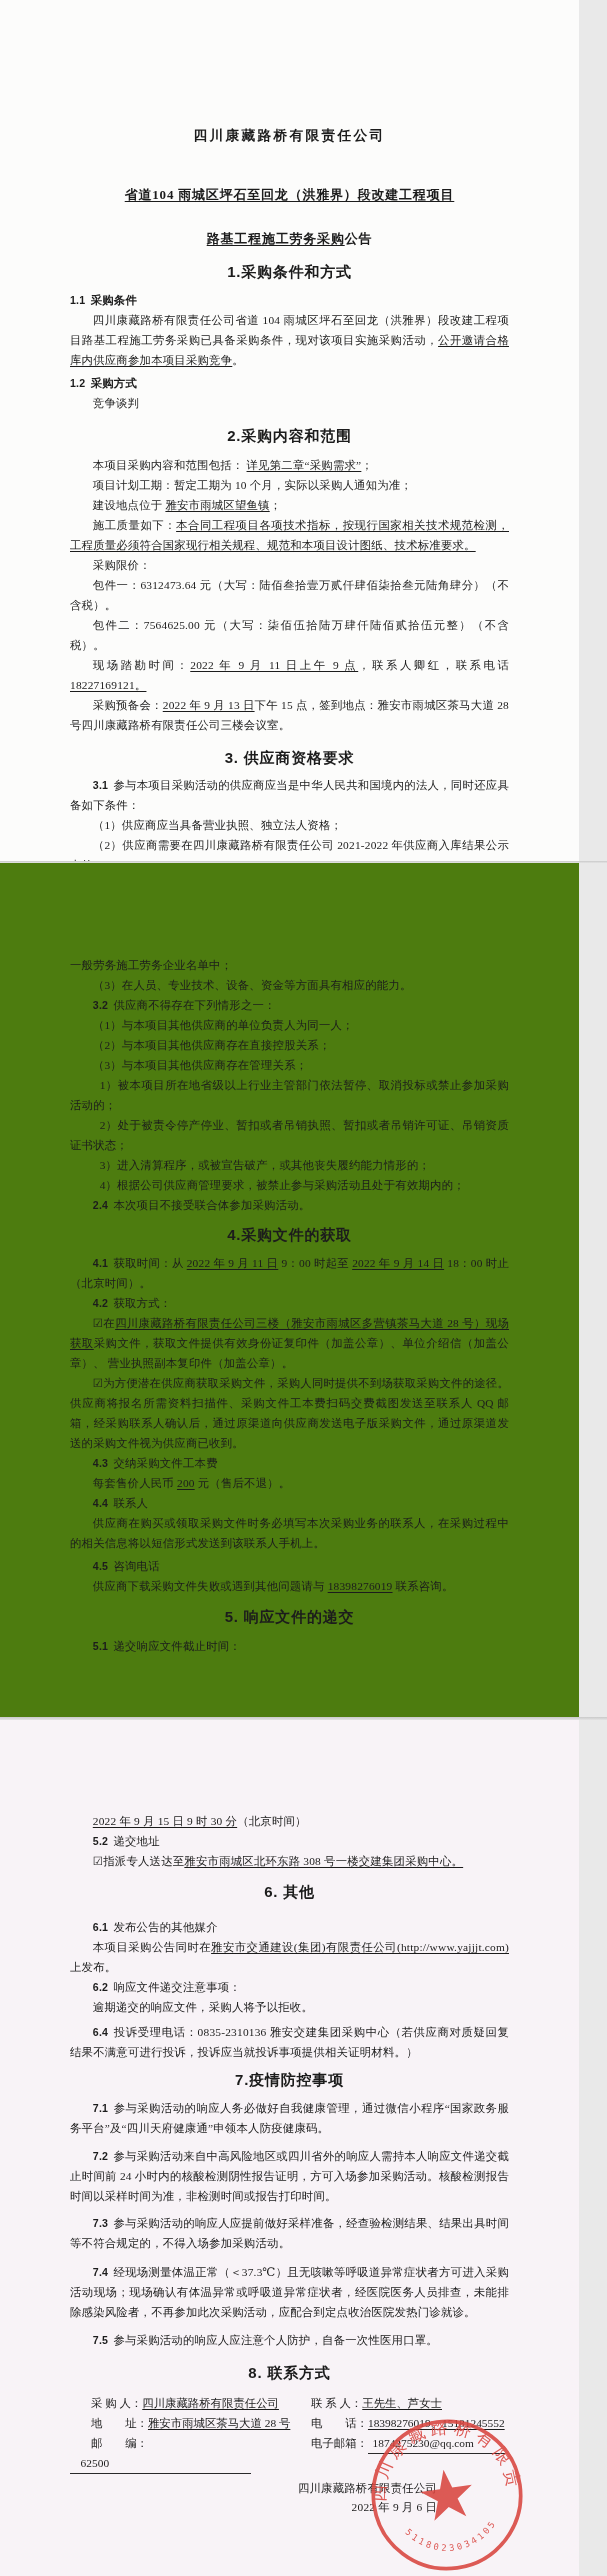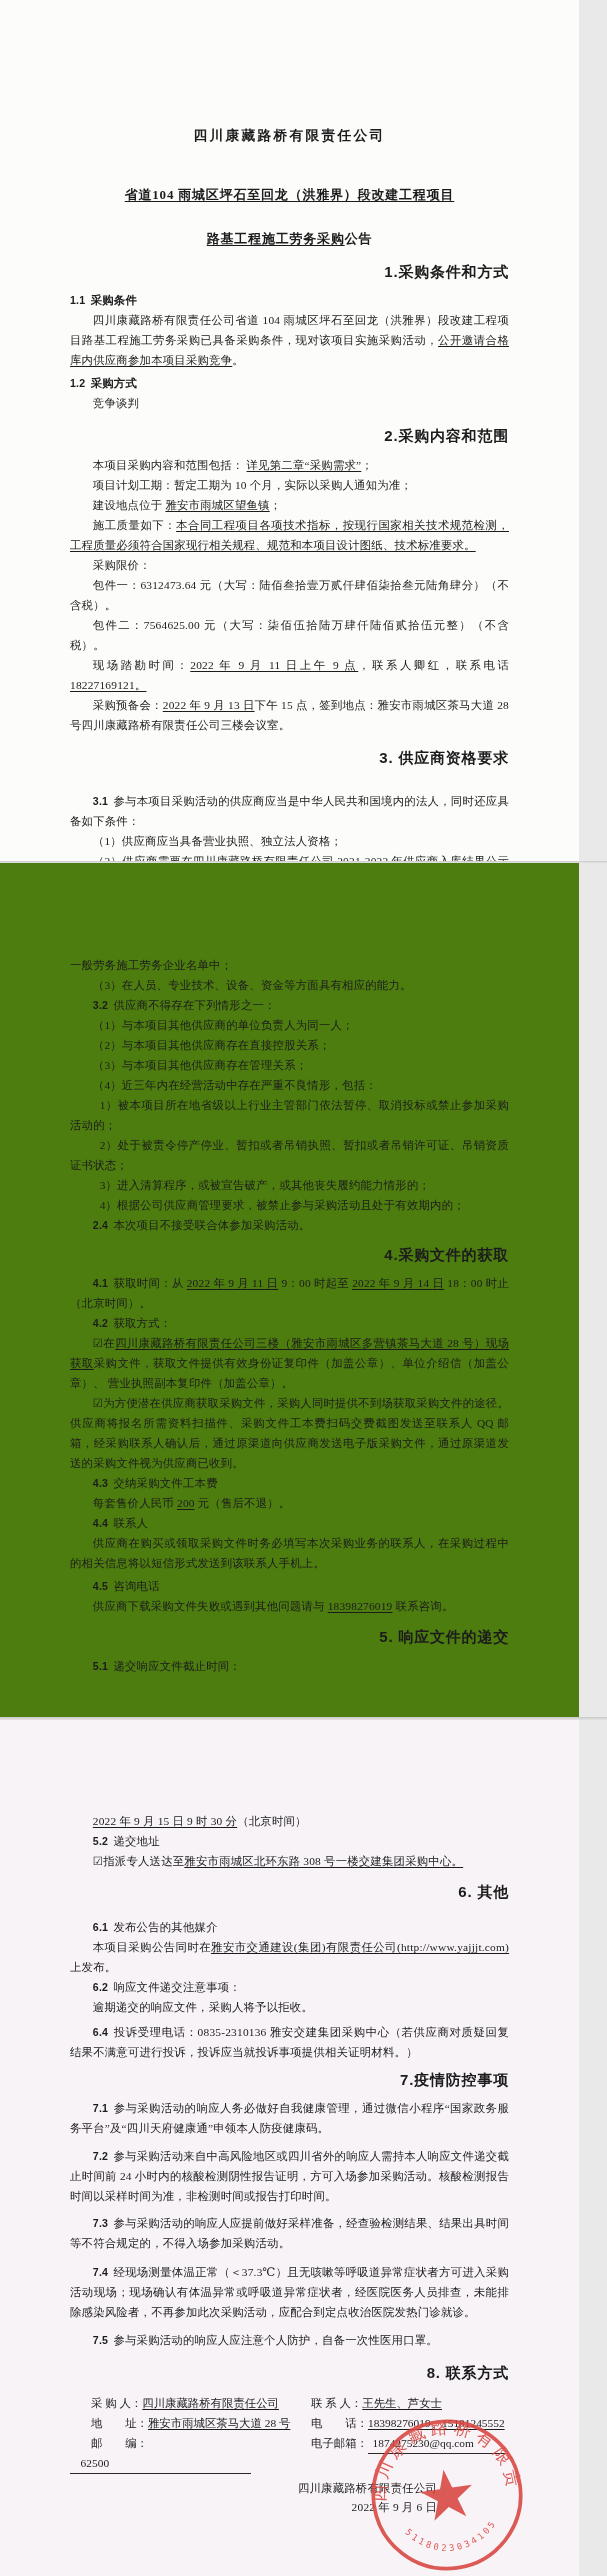--- a/index.html
+++ b/index.html
@@ -6,21 +6,21 @@
   body{width:607px;background:#e9e9e9;font-family:"Liberation Serif","DejaVu Serif",serif;color:#1c1c1c;}
   .page{width:579px;box-sizing:border-box;padding:12px 70px;overflow:hidden;position:relative;}
   .page-1{height:861px;background:#fcfcfb;}
   .page-2{height:854px;background:#4d7c0f;}
   .page-3{height:857px;background:#f8f3f7;}
   .page-gap{height:2.3px;background:linear-gradient(#c9c9c9,#e4e4e4);}
   p{margin:0;font-size:11.4px;line-height:20px;letter-spacing:0.2px;text-align:justify;}
   .ctr{text-align:center;}
   .t1{font-size:13.7px;font-weight:700;letter-spacing:2.3px;}
   .t2{font-size:13px;font-weight:700;letter-spacing:0.8px;}
-  .h{font-family:"Liberation Sans","DejaVu Sans",sans-serif;font-weight:700;font-size:15px;line-height:21px;letter-spacing:0.8px;text-align:right;}
+  .h{font-family:"Liberation Sans","DejaVu Sans",sans-serif;font-weight:700;font-size:15px;line-height:21px;letter-spacing:0.8px;text-align:center;}
   .num{font-family:"Liberation Sans","DejaVu Sans",sans-serif;font-weight:700;font-size:10.6px;margin-right:5.3px;}
   .lab{font-weight:700;}
   .ind{text-indent:2em;}
   .ind2{text-indent:2.6em;}
   .u{text-decoration:underline;text-underline-offset:2.3px;}
   .row{display:flex;font-size:11.4px;line-height:20px;}
   .cell-l{width:241px;}
   .cell-r{flex:1;}
   .uline{border-bottom:0.8px solid #2a2a2a;}
   .zipline{display:inline-block;min-width:181px;}
@@ -47,35 +47,34 @@
   <p class="ind">项目计划工期：暂定工期为 10 个月，实际以采购人通知为准；</p>
   <p class="ind"><span>建设地点位于 </span><span class="u">雅安市雨城区望鱼镇</span><span>；</span></p>
   <p class="ind"><span>施工质量如下：</span><span class="u">本合同工程项目各项技术指标，按现行国家相关技术规范检测，工程质量必须符合国家现行相关规程、规范和本项目设计图纸、技术标准要求。</span></p>
   <p class="ind">采购限价：</p>
   <p class="ind">包件一：6312473.64 元（大写：陆佰叁拾壹万贰仟肆佰柒拾叁元陆角肆分）（不含税）。</p>
   <p class="ind">包件二：7564625.00 元（大写：柒佰伍拾陆万肆仟陆佰贰拾伍元整）（不含税）。</p>
   <p class="ind"><span>现场踏勘时间：</span><span class="u">2022 年 9 月 11 日上午 9 点</span><span>，联系人卿红，联系电话 </span><span class="u">18227169121。</span></p>
   <p class="ind"><span>采购预备会：</span><span class="u">2022 年 9 月 13 日</span><span>下午 15 点，签到地点：雅安市雨城区茶马大道 28 号四川康藏路桥有限责任公司三楼会议室。</span></p>
 
   <p class="h" style="margin-top:12px">3. 供应商资格要求</p>
-  <p class="ind" style="margin-top:23px"><span class="num">3.1</span><span>参与本项目采购活动的供应商应当是中华人民共和国境内的法人，同时还应具备如下条件：</span></p>
+  <p class="ind" style="margin-top:7px"><span class="num">3.1</span><span>参与本项目采购活动的供应商应当是中华人民共和国境内的法人，同时还应具备如下条件：</span></p>
   <p class="ind">（1）供应商应当具备营业执照、独立法人资格；</p>
   <p class="ind">（2）供应商需要在四川康藏路桥有限责任公司 2021-2022 年供应商入库结果公示中的</p>
 </div>
 
 <div class="page-gap"></div>
 
 <div class="page page-2">
   <p style="margin-top:80px">一般劳务施工劳务企业名单中；</p>
   <p class="ind">（3）在人员、专业技术、设备、资金等方面具有相应的能力。</p>
   <p class="ind"><span class="num">3.2</span><span>供应商不得存在下列情形之一：</span></p>
   <p class="ind">（1）与本项目其他供应商的单位负责人为同一人；</p>
   <p class="ind">（2）与本项目其他供应商存在直接控股关系；</p>
   <p class="ind">（3）与本项目其他供应商存在管理关系；</p>
-  <p class="ind">（4）近三年内在经营活动中存在严重不良情形，包括：</p>
   <p class="ind2">1）被本项目所在地省级以上行业主管部门依法暂停、取消投标或禁止参加采购活动的；</p>
   <p class="ind2">2）处于被责令停产停业、暂扣或者吊销执照、暂扣或者吊销许可证、吊销资质证书状态；</p>
   <p class="ind2">3）进入清算程序，或被宣告破产，或其他丧失履约能力情形的；</p>
   <p class="ind2">4）根据公司供应商管理要求，被禁止参与采购活动且处于有效期内的；</p>
   <p class="ind"><span class="num">2.4</span><span>本次项目不接受联合体参加采购活动。</span></p>
 
   <p class="h" style="margin-top:9px">4.采购文件的获取</p>
   <p class="ind" style="margin-top:7.6px"><span class="num">4.1</span><span>获取时间：从 </span><span class="u">2022 年 9 月 11 日</span><span> 9：00 时起至 </span><span class="u">2022 年 9 月 14 日</span><span> 18：00 时止（北京时间）。</span></p>
   <p class="ind"><span class="num">4.2</span><span>获取方式：</span></p>
   <p class="ind"><span>☑</span><span>在</span><span class="u">四川康藏路桥有限责任公司三楼（雅安市雨城区多营镇茶马大道 28 号）现场获取</span><span>采购文件，获取文件提供有效身份证复印件（加盖公章）、单位介绍信（加盖公章）、 营业执照副本复印件（加盖公章）。</span></p>

